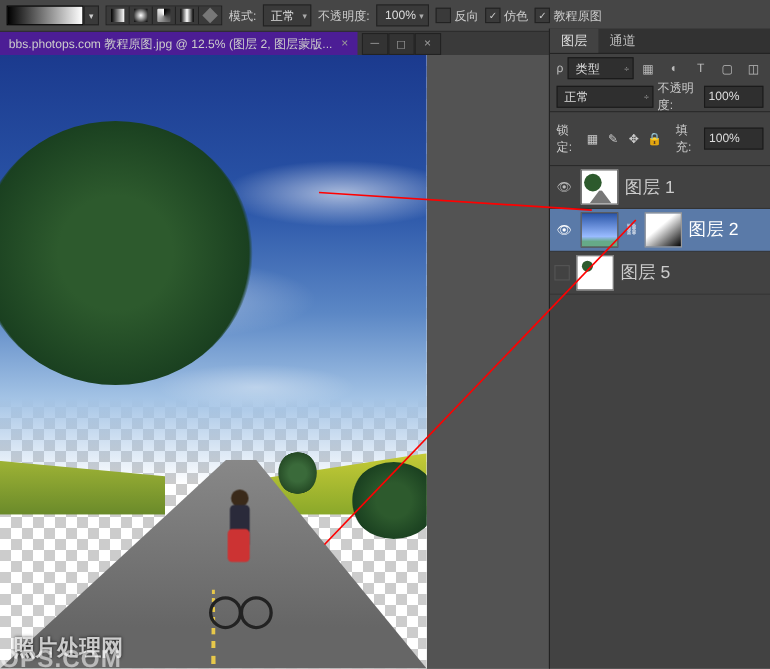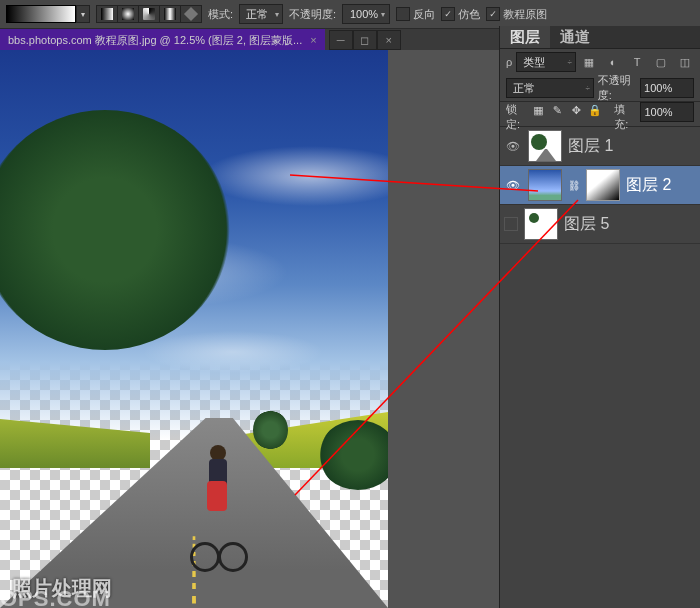--- a/index.html
+++ b/index.html
@@ -140,35 +140,35 @@
   }
 
   
   .panels {
     position:absolute; right:0; top:26px; width:200px; bottom:0;
     background:#424242; border-left:1px solid #222;
   }
   .panel-tabs{
     display:flex; height:22px; background:#323232; border-bottom:1px solid #222;
   }
-  .ptab{padding:0 10px;display:flex;align-items:center;color:#bbb;font-size:15px;font-weight:bold;}
+  .ptab{padding:0 10px;display:flex;align-items:center;color:#bbb;font-size:12px;}
   .ptab.active{background:#424242;color:#ddd;}
   .panel-row{
     display:flex;align-items:center;height:26px;padding:0 6px;gap:4px;
   }
   .mini-sel{
     background:#2f2f2f;border:1px solid #1a1a1a;height:18px;padding:0 18px 0 6px;
     display:flex;align-items:center;position:relative;color:#ddd;font-size:11px;
   }
   .mini-sel .arr{position:absolute;right:3px;font-size:8px;color:#999;}
   .icon-strip{display:flex;gap:6px;align-items:center;color:#bbb;}
   .icon-strip span{width:16px;height:16px;display:flex;align-items:center;justify-content:center;border:1px solid transparent;}
   .lockrow{
     height:24px;border-top:1px solid #2a2a2a;border-bottom:1px solid #2a2a2a;
-    display:flex;align-items:flex-start;padding:0 6px;gap:6px;font-size:11px;
+    display:flex;align-items:center;padding:12px 6px;gap:6px;font-size:11px;
   }
   .lockrow .ic{display:flex;align-items:center;justify-content:center;width:16px;height:16px;}
 
   .layers {
     overflow:hidden;
   }
   .layer {
     display:flex;align-items:center;height:38px;padding:0 4px;gap:6px;
     border-bottom:1px solid #333;
   }

